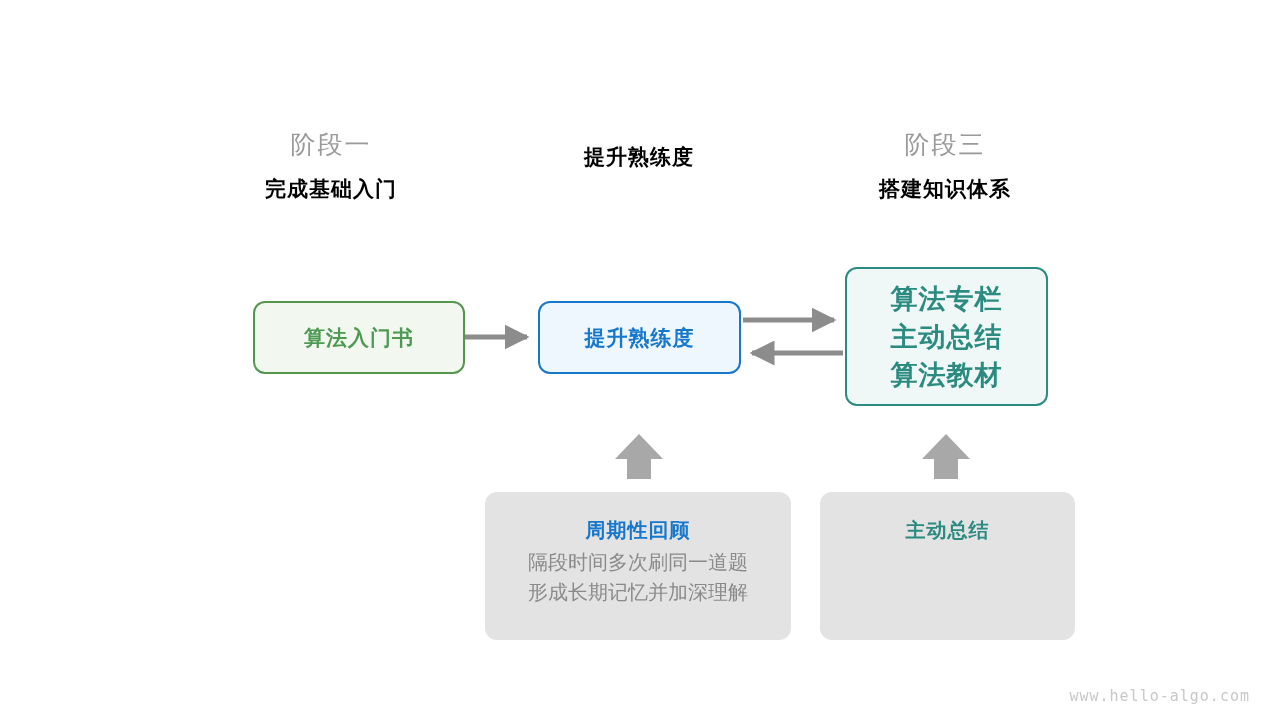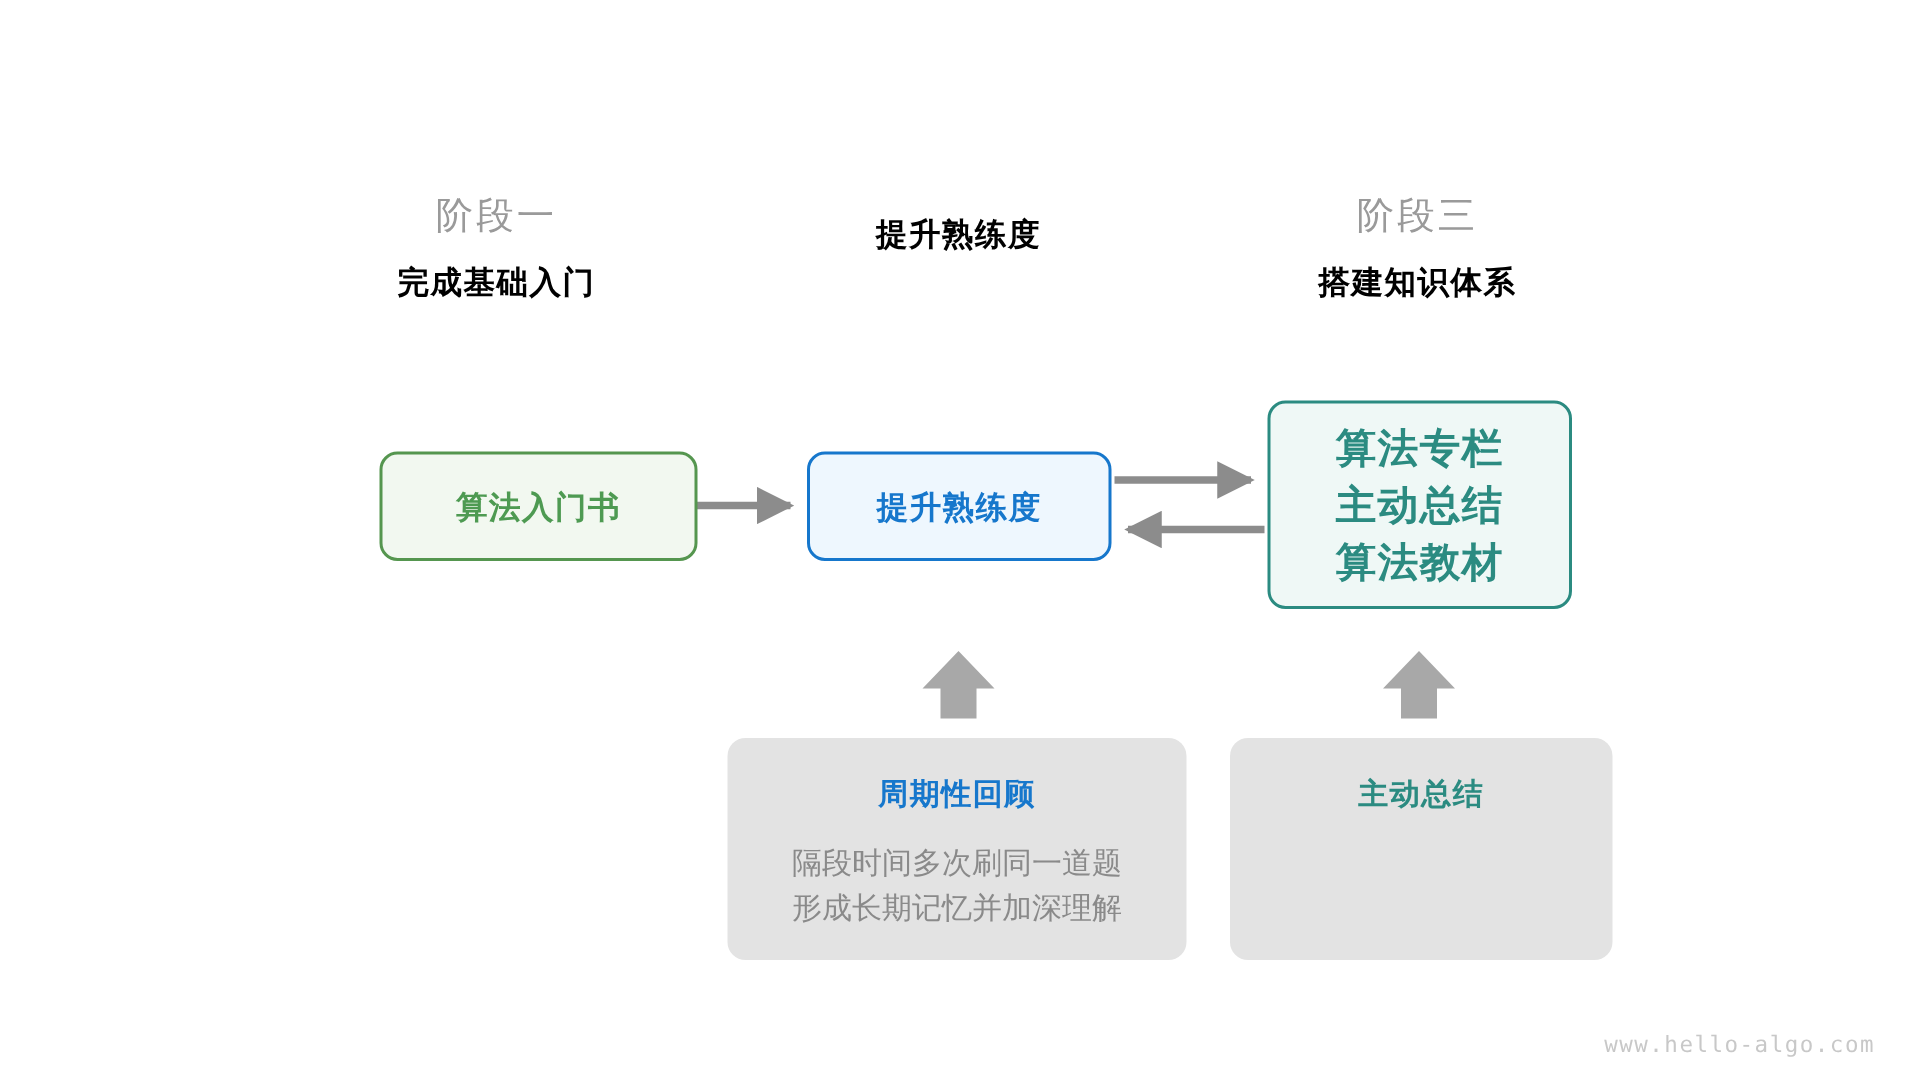--- a/index.html
+++ b/index.html
@@ -110,21 +110,21 @@
     font-size: 20px;
     font-weight: bold;
     letter-spacing: 1px;
     line-height: 26px;
     white-space: nowrap;
   }
   #note-review .note-title { color: #1677cc; }
   #note-summary .note-title { color: #2b8b81; }
 
   .note-body {
-    margin-top: 18px;
+    margin-top: 4px;
     font-size: 20px;
     color: #8a8a8a;
     line-height: 30px;
     text-align: center;
     white-space: nowrap;
   }
 
   
   #watermark {
     position: absolute;

